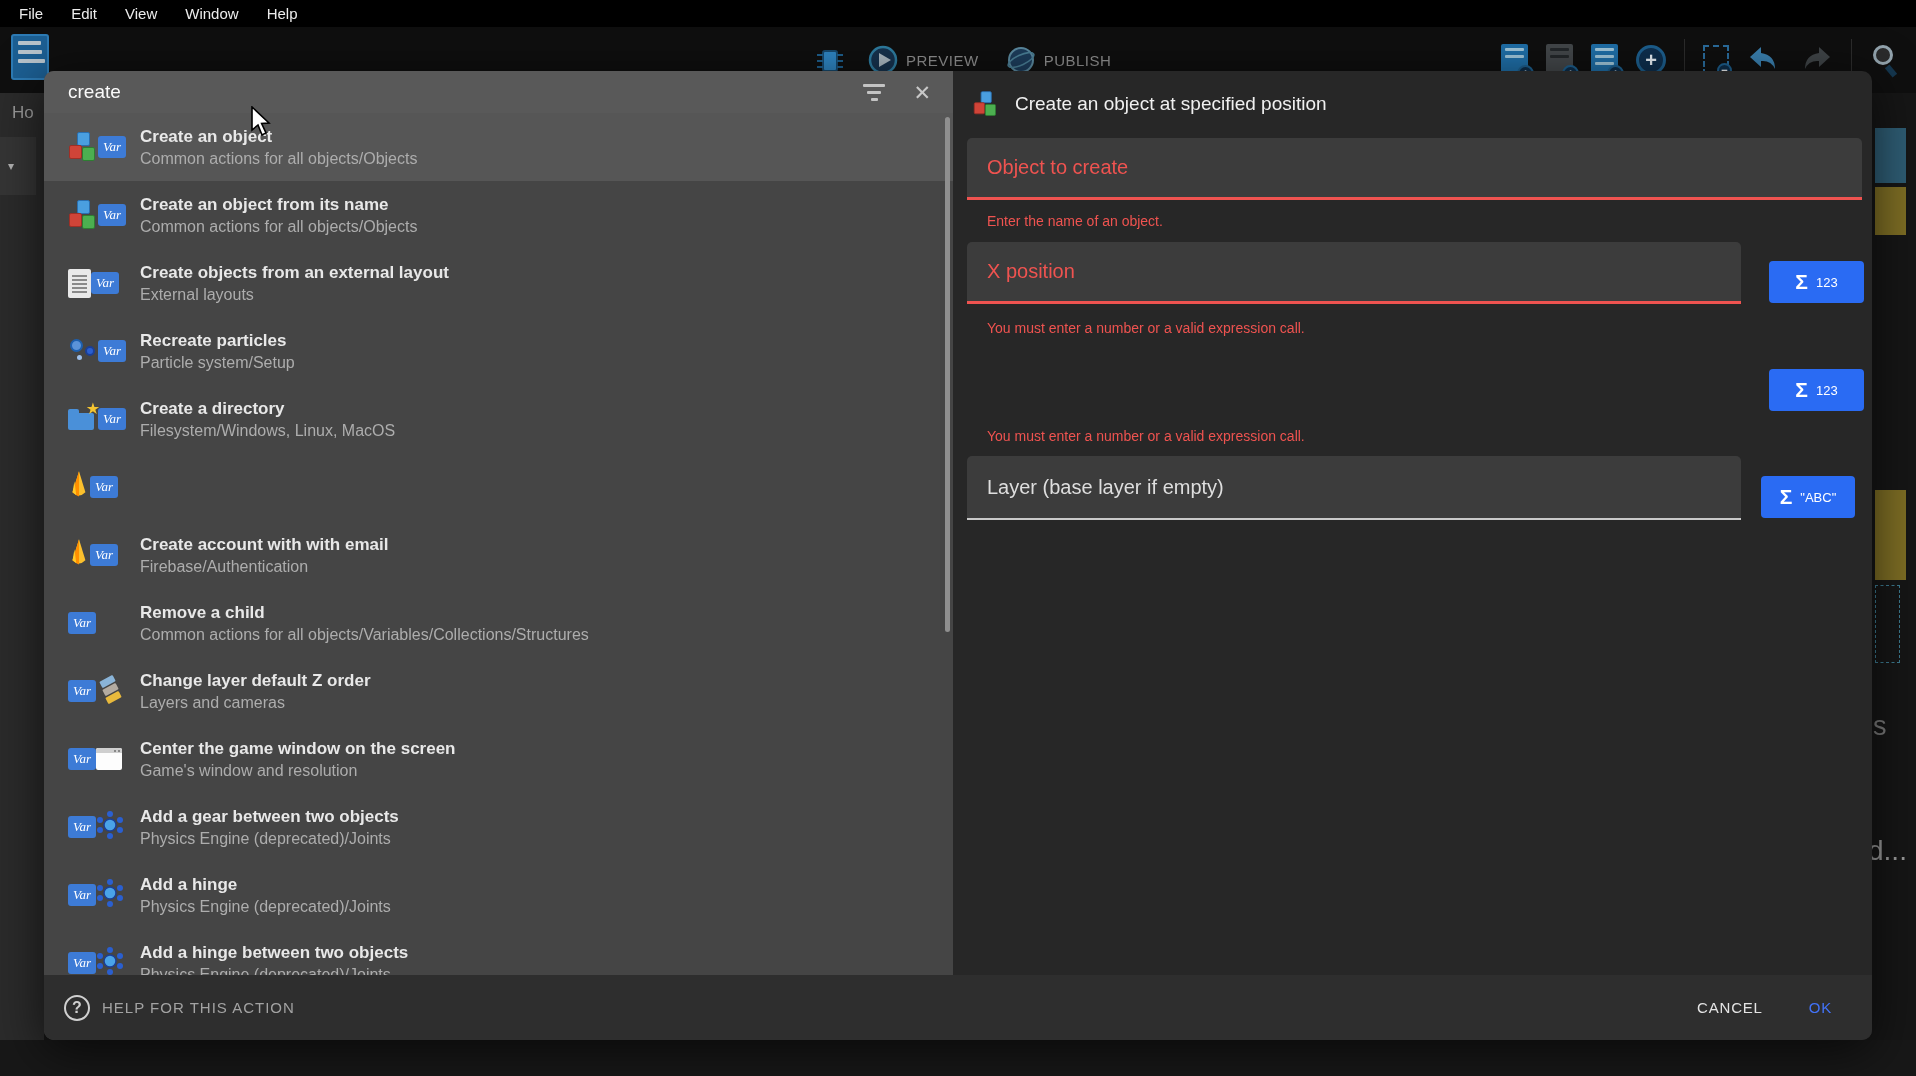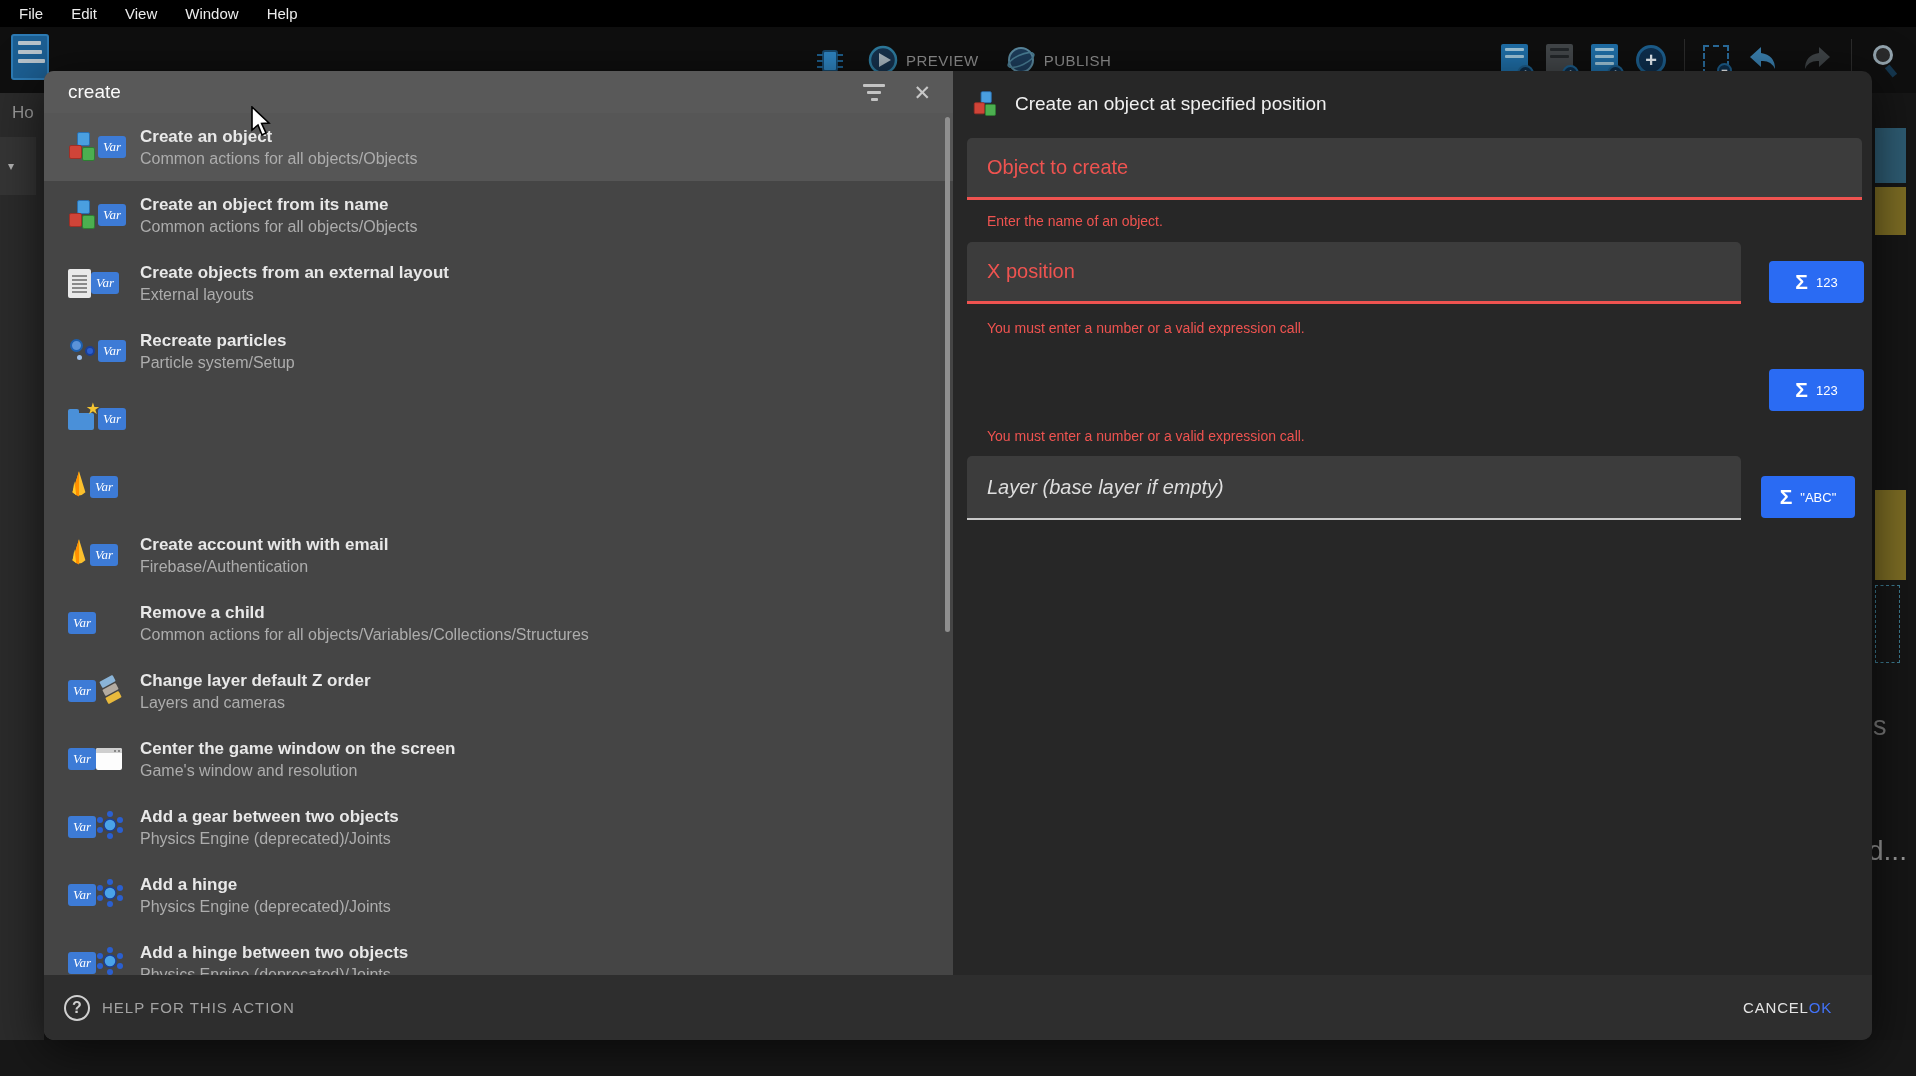--- a/index.html
+++ b/index.html
@@ -124,21 +124,21 @@
 
   
   .right-pane { flex:1; background:#272727; position:relative; }
   .editor-header { position:absolute; left:20px; top:18px; display:flex; align-items:center; gap:12px; }
   .editor-title { color:#f0f0f0; font-size:19px; }
   .small-cubes { transform:scale(.85); transform-origin:left center; }
 
   .field { position:absolute; background:#3c3c3c; border-radius:5px 5px 0 0;
            display:flex; align-items:center; padding-left:20px; font-size:20px; }
   .field.err { border-bottom:3px solid var(--error); color:var(--error); }
-  .field.ok-state { border-bottom:2px solid #c9c9c9; color:#dedede;font-style:italic; }
+  .field.ok-state { border-bottom:2px solid #c9c9c9; color:#dedede; }
   .f-full { left:14px; top:67px; width:895px; height:62px;text-align:center; }
   .f-x { left:14px; top:171px; width:774px; height:62px; }
   .f-y { left:14px; top:279px; width:774px; height:62px; }
   .f-layer { left:14px; top:385px; width:774px; height:64px; }
   .helper { position:absolute; font-size:14px; color:var(--error); }
   .h1 { left:34px; top:142px; }
   .h2 { left:34px; top:249px; }
   .h3 { left:34px; top:357px; }
   .sigma-btn { position:absolute; width:95px; height:42px; background:var(--primary-button);
                border-radius:4px; display:flex; align-items:center; justify-content:center;
@@ -150,21 +150,21 @@
   .b-layer { left:808px; top:405px; width:94px; }
 
   
   .dialog-footer { position:absolute; left:0; right:0; bottom:0; height:65px; background:#2e2e2e;
                    display:flex; align-items:center; padding:0 40px 0 20px; }
   .help-link { display:flex; align-items:center; gap:12px; cursor:pointer; }
   .q-icon { width:26px; height:26px; border-radius:50%; border:2px solid #d0d0d0; color:#d0d0d0;
             font-size:16px; font-weight:bold; display:flex; align-items:center; justify-content:center; }
   .help-text { color:#a3a3a3; font-size:15px; letter-spacing:1px; }
   .cancel-btn { margin-left:auto; color:#e4e4e4; font-size:15px; letter-spacing:.8px; cursor:pointer; }
-  .ok-btn { color:var(--ok); font-size:15px; letter-spacing:.8px; cursor:pointer; }
+  .ok-btn { margin-left:46px; color:var(--ok); font-size:15px; letter-spacing:.8px; cursor:pointer; }
 
   .scroll-thumb { position:absolute; right:3px; top:46px; width:5px; height:515px;
                   background:#8f8f8f; border-radius:3px; }
 
   .cursor { position:absolute; left:250px; top:106px; pointer-events:none; z-index:50; }
 </style>
 </head>
 <body>
 
 <div class="menubar">
@@ -342,20 +342,24 @@
 
       <span class="licon icon-folder show">
               <u></u>
               <i></i>
               <s>★</s>
             </span>
 
       <span class="licon icon-var">Var</span>
 
     </span>
+    <span class="text-col">
+      <span class="row-title">Create a directory</span>
+      <span class="row-subtitle">Filesystem/Windows, Linux, MacOS</span>
+    </span>
   </div>
         <div class="row">
     <span class="icon-cell">
 
       <span class="licon icon-firebase show">
         <svg width="22" height="30" viewBox="0 0 24 32">
           <path d="M12 1 L5 24 Q12 31 19 24 Z" fill="#fbc02d"></path>
           <path d="M12 1 L5 24 Q8.5 27.5 12 28.5 Z" fill="#ff8f00"></path>
           <path d="M7 12 L5 24 Q7 26 9 27 Z" fill="#ffca28"></path>
         </svg>

